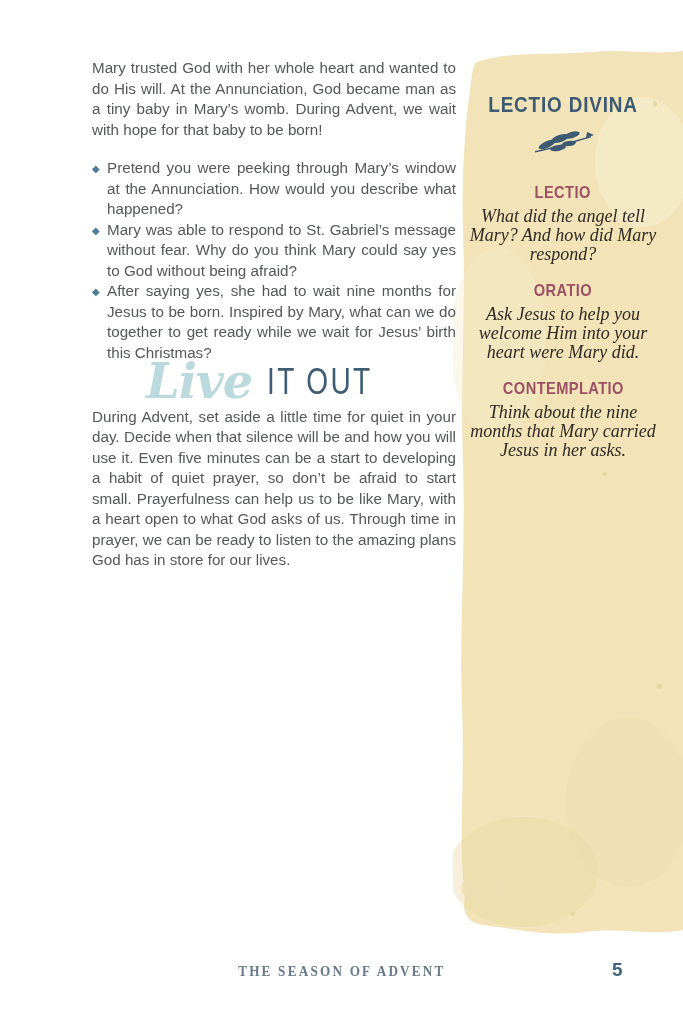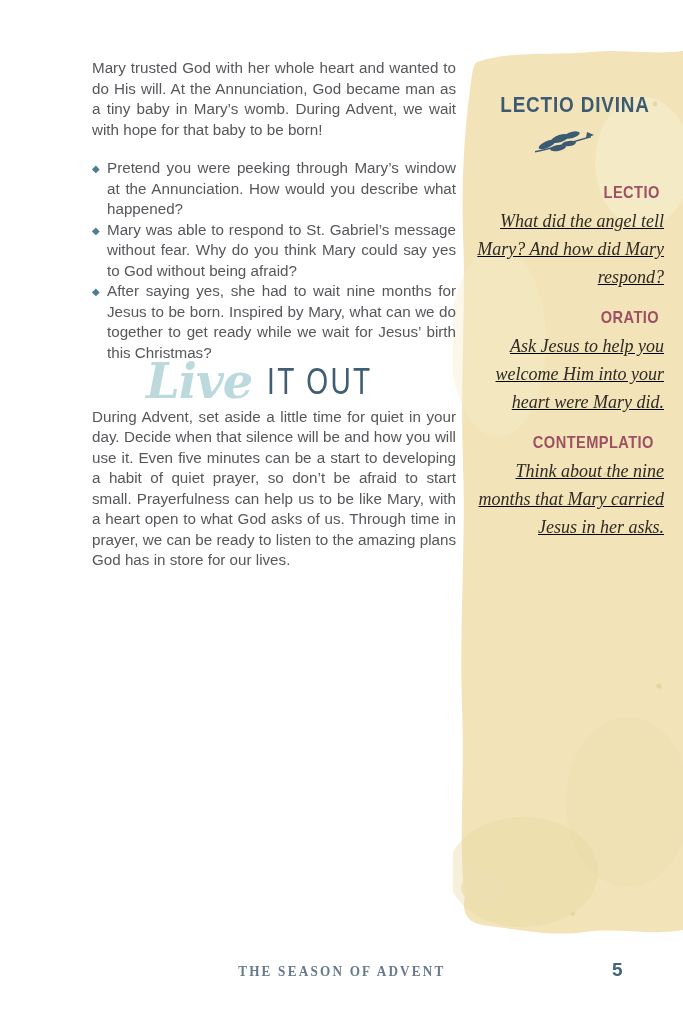--- a/index.html
+++ b/index.html
@@ -77,22 +77,21 @@
     left: 453px;
     top: 42px;
     width: 230px;
     height: 896px;
   }
   .sidebar-content {
     position: absolute;
     left: 462px;
     top: 92px;
     width: 202px;
-    text-align: right;
-    text-decoration: underline;
+    text-align: center;
   }
   .sidebar-title {
     display: inline-block;
     transform: scaleX(0.84);
     font-size: 22.5px;
     font-weight: bold;
     letter-spacing: 1px;
     color: #3d5a73;
     white-space: nowrap;
   }
@@ -105,21 +104,21 @@
     letter-spacing: 0.5px;
     color: #9c5062;
     white-space: nowrap;
     margin-top: 17px;
     margin-bottom: 4px;
   }
   .sb-section p {
     font-family: "Liberation Serif", serif;
     font-style: italic;
     font-size: 18px;
-    line-height: 28px;
+    line-height: 19px;
     color: #2f2a23;
   }
 
   
   .footer-title {
     position: absolute;
     left: 0;
     right: 0;
     top: 962px;
     text-align: center;

